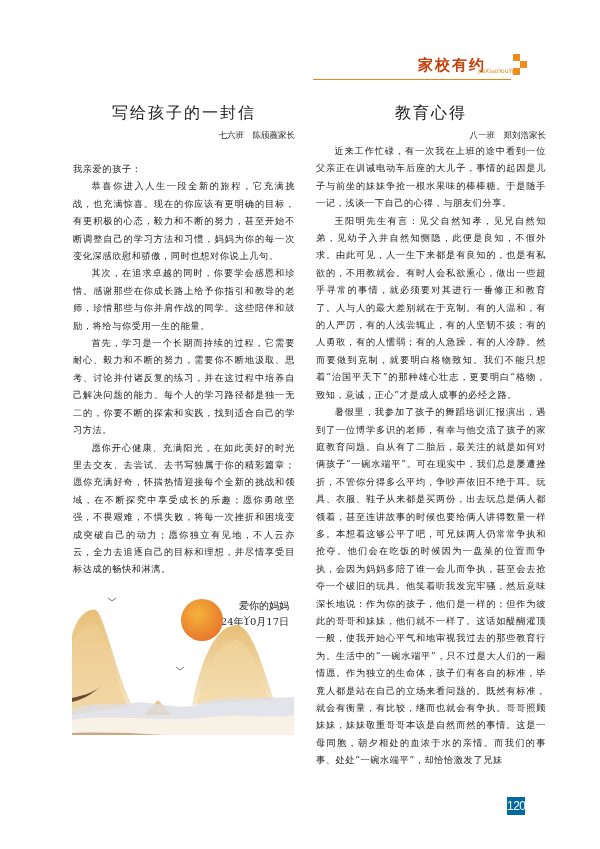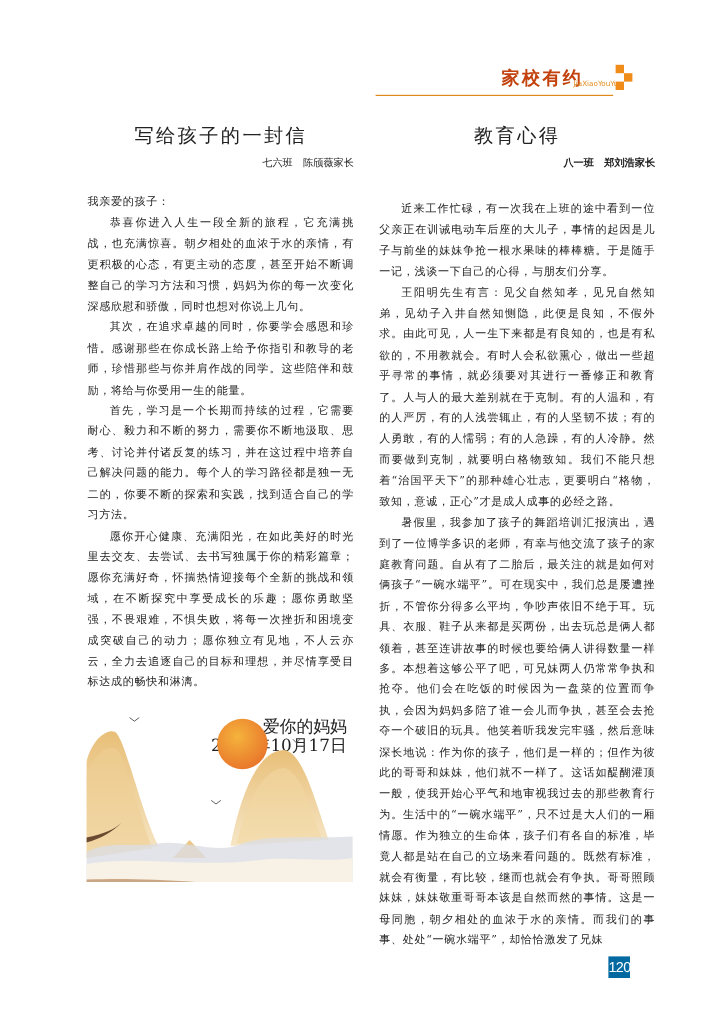--- a/index.html
+++ b/index.html
@@ -15,27 +15,27 @@
       font-size: 6px; color: #e08a1e; }
     .logo-sq { position: absolute; background: #f08c1a; width: 7px; height: 7px; }
 
     
     .col { position: absolute; top: 100px; }
     .col-left { left: 73px; width: 222px; }
     .col-right { left: 316px; width: 230px; }
 
     .art-title { text-align: center; font-size: 16px; letter-spacing: 2px; margin: 3px 0 6px; color: #222; }
     .art-author { text-align: right; font-size: 8.5px; margin-bottom: 18px; color: #222; }
-    .col-right .art-author { margin-bottom: 24px; font-weight: bold; }
+    .col-right .art-author { margin-bottom: 0; }
 
     .para { font-size: 9.2px; line-height: 17.4px; text-indent: 2em; margin: 0; text-align: justify; letter-spacing: 0.6px; }
     .para.no-indent { text-indent: 0; }
     .greeting-2 { text-indent: 2em; }
 
-    .sign { text-align: right; font-size: 14px; line-height: 16px; margin-top: 20px; padding-right: 6px; }
+    .sign { text-align: right; font-size: 10px; line-height: 16px; margin-top: 20px; padding-right: 6px; }
 
     
     .illus { position: absolute; left: 72px; top: 595px; width: 222px; height: 140px; }
 
     
     .page-num { position: absolute; left: 507px; top: 797px; width: 18px; height: 18px;
       background: #0369a1; color: #fff; font-family: "Liberation Sans", sans-serif;
       font-size: 12px; line-height: 18px; text-align: center; letter-spacing: -0.5px; }
   </style>
 </head>
@@ -49,21 +49,21 @@
     <div class="logo-sq" style="left:200px; top:0px;"></div>
     <div class="logo-sq" style="left:207px; top:7px;"></div>
     <div class="logo-sq" style="left:200px; top:14px;"></div>
   </div>
 </div>
 
 <div class="col col-left">
   <div class="art-title">写给孩子的一封信</div>
   <div class="art-author">七六班　陈颀薇家长</div>
   <p class="para no-indent">我亲爱的孩子：</p>
-  <p class="para">恭喜你进入人生一段全新的旅程，它充满挑战，也充满惊喜。朝夕相处的血浓于水的亲情，有更积极的心态，有更主动的态度，甚至开始不断调整自己的学习方法和习惯，妈妈为你的每一次变化深感欣慰和骄傲，同时也想对你说上几句。</p>
+  <p class="para">恭喜你进入人生一段全新的旅程，它充满挑战，也充满惊喜。现在的你应该有更明确的目标，有更积极的心态，毅力和不断的努力，甚至开始不断调整自己的学习方法和习惯，妈妈为你的每一次变化深感欣慰和骄傲，同时也想对你说上几句。</p>
   <p class="para">其次，在追求卓越的同时，你要学会感恩和珍惜。感谢那些在你成长路上给予你指引和教导的老师，珍惜那些与你并肩作战的同学。这些陪伴和鼓励，将给与你受用一生的能量。</p>
   <p class="para">首先，学习是一个长期而持续的过程，它需要耐心、毅力和不断的努力，需要你不断地汲取、思考、讨论并付诸反复的练习，并在这过程中培养自己解决问题的能力。每个人的学习路径都是独一无二的，你要不断的探索和实践，找到适合自己的学习方法。</p>
   <p class="para">愿你开心健康、充满阳光，在如此美好的时光里去交友、去尝试、去书写独属于你的精彩篇章；愿你充满好奇，怀揣热情迎接每个全新的挑战和领域，在不断探究中享受成长的乐趣；愿你勇敢坚强，不畏艰难，不惧失败，将每一次挫折和困境变成突破自己的动力；愿你独立有见地，不人云亦云，全力去追逐自己的目标和理想，并尽情享受目标达成的畅快和淋漓。</p>
   <div class="sign">
     <div>爱你的妈妈</div>
     <div>2024年10月17日</div>
   </div>
 </div>
 
 <div class="illus">

